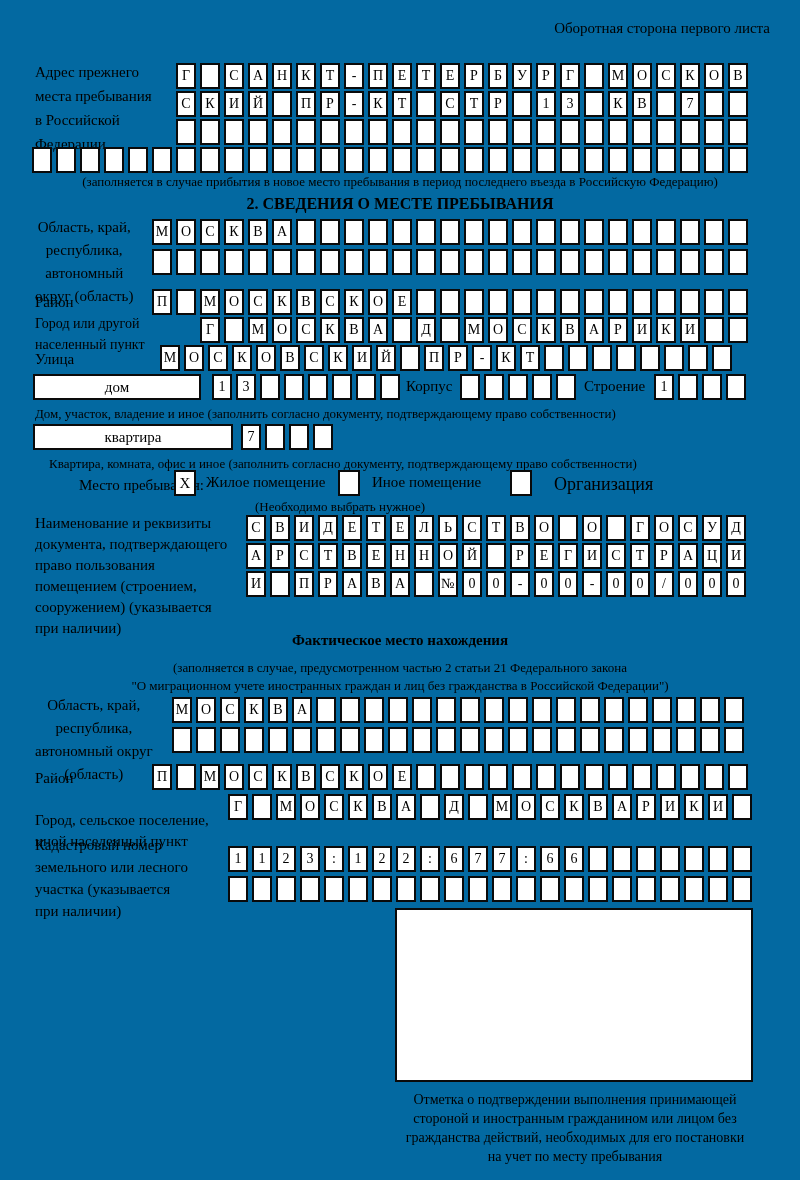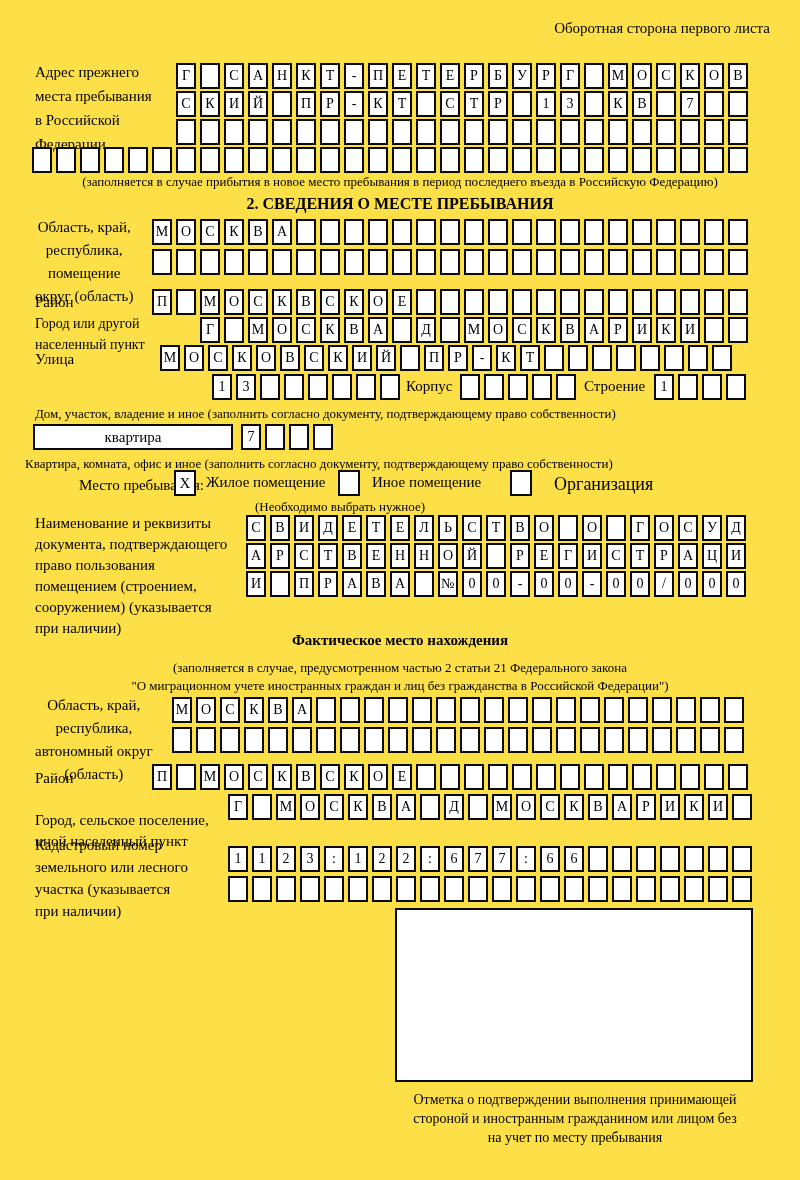--- a/index.html
+++ b/index.html
@@ -1,16 +1,16 @@
 <!DOCTYPE html>
 <html><head>
 <meta charset="utf-8">
 <style>
   html,body{margin:0;padding:0;background:#fff;}
-  .page{position:relative;width:800px;height:1180px;background:#fde047;color:#000;
+  .page{position:relative;width:800px;height:1180px;background:#0369a1;color:#000;
         font-family:"Liberation Serif", "DejaVu Serif", serif;overflow:hidden;}
   .abs{position:absolute;}
   .label{font-size:15px;line-height:24px;}
   .label-23 div{line-height:23px;text-align:center;}
   .label-21 div{line-height:21px;}
   .note{font-size:13px;}
   .center{width:800px;left:0;text-align:center;}
   .title{font-weight:bold;font-size:16px;}
   .subtitle{font-weight:bold;font-size:15px;}
   .cellrow{position:absolute;display:flex;gap:4px;}
@@ -147,21 +147,21 @@
       <div class="cell"></div>
       <div class="cell"></div>
     </div>
   <div class="abs note center" style="top:174px;">(заполняется в случае прибытия в новое место пребывания в период последнего въезда в Российскую Федерацию)</div>
 
   <div class="abs title center" style="top:195px;">2. СВЕДЕНИЯ О МЕСТЕ ПРЕБЫВАНИЯ</div>
 
   <div class="abs label label-23" style="left:35px;top:216px;">
     <div>Область, край,</div>
     <div>республика,</div>
-    <div>помещение</div>
+    <div>автономный</div>
     <div>округ (область)</div>
   </div>
   <div class="cellrow" style="left:152px;top:219px;">
       <div class="cell">М</div>
       <div class="cell">О</div>
       <div class="cell">С</div>
       <div class="cell">К</div>
       <div class="cell">В</div>
       <div class="cell">А</div>
       <div class="cell"></div>
@@ -292,20 +292,21 @@
       <div class="cell"></div>
       <div class="cell"></div>
       <div class="cell"></div>
       <div class="cell"></div>
       <div class="cell"></div>
       <div class="cell"></div>
       <div class="cell"></div>
       <div class="cell"></div>
     </div>
 
+  <div class="widebox" style="left:33px;top:374px;width:168px;">дом</div>
   <div class="cellrow" style="left:212px;top:374px;">
       <div class="cell">1</div>
       <div class="cell">3</div>
       <div class="cell"></div>
       <div class="cell"></div>
       <div class="cell"></div>
       <div class="cell"></div>
       <div class="cell"></div>
       <div class="cell"></div>
     </div>
@@ -326,21 +327,21 @@
     </div>
   <div class="abs note" style="left:35px;top:406px;">Дом, участок, владение и иное (заполнить согласно документу, подтверждающему право собственности)</div>
 
   <div class="widebox" style="left:33px;top:424px;width:200px;">квартира</div>
   <div class="cellrow" style="left:241px;top:424px;">
       <div class="cell">7</div>
       <div class="cell"></div>
       <div class="cell"></div>
       <div class="cell"></div>
     </div>
-  <div class="abs note" style="left:25px;top:456px;">Квартира, комната, офис и иное (заполнить согласно документу, подтверждающему право собственности)</div>
+  <div class="abs note" style="left:49px;top:456px;">Квартира, комната, офис и иное (заполнить согласно документу, подтверждающему право собственности)</div>
 
   <div class="abs" style="left:35px;top:477px;font-size:15px;margin-left:44px;">Место пребывания:</div>
   <div class="checkbox" style="left:174px;top:470px;">X</div>
   <div class="abs" style="left:206px;top:474px;font-size:15px;">Жилое помещение</div>
   <div class="checkbox" style="left:338px;top:470px;"></div>
   <div class="abs" style="left:372px;top:474px;font-size:15px;">Иное помещение</div>
   <div class="checkbox" style="left:510px;top:470px;"></div>
   <div class="abs" style="left:554px;top:474px;font-size:18px;">Организация</div>
   <div class="abs note" style="left:140px;top:499px;width:400px;text-align:center;">(Необходимо выбрать нужное)</div>
 
@@ -595,16 +596,17 @@
       <div class="cell"></div>
       <div class="cell"></div>
       <div class="cell"></div>
       <div class="cell"></div>
     </div>
 
   <div class="stampbox" style="left:395px;top:908px;width:358px;height:174px;"></div>
   <div class="abs caption" style="left:360px;top:1090px;width:430px;">
     <div>Отметка о подтверждении выполнения принимающей</div>
     <div>стороной и иностранным гражданином или лицом без</div>
+    <div>гражданства действий, необходимых для его постановки</div>
     <div>на учет по месту пребывания</div>
   </div>
 
 </div>
 
 </body></html>

